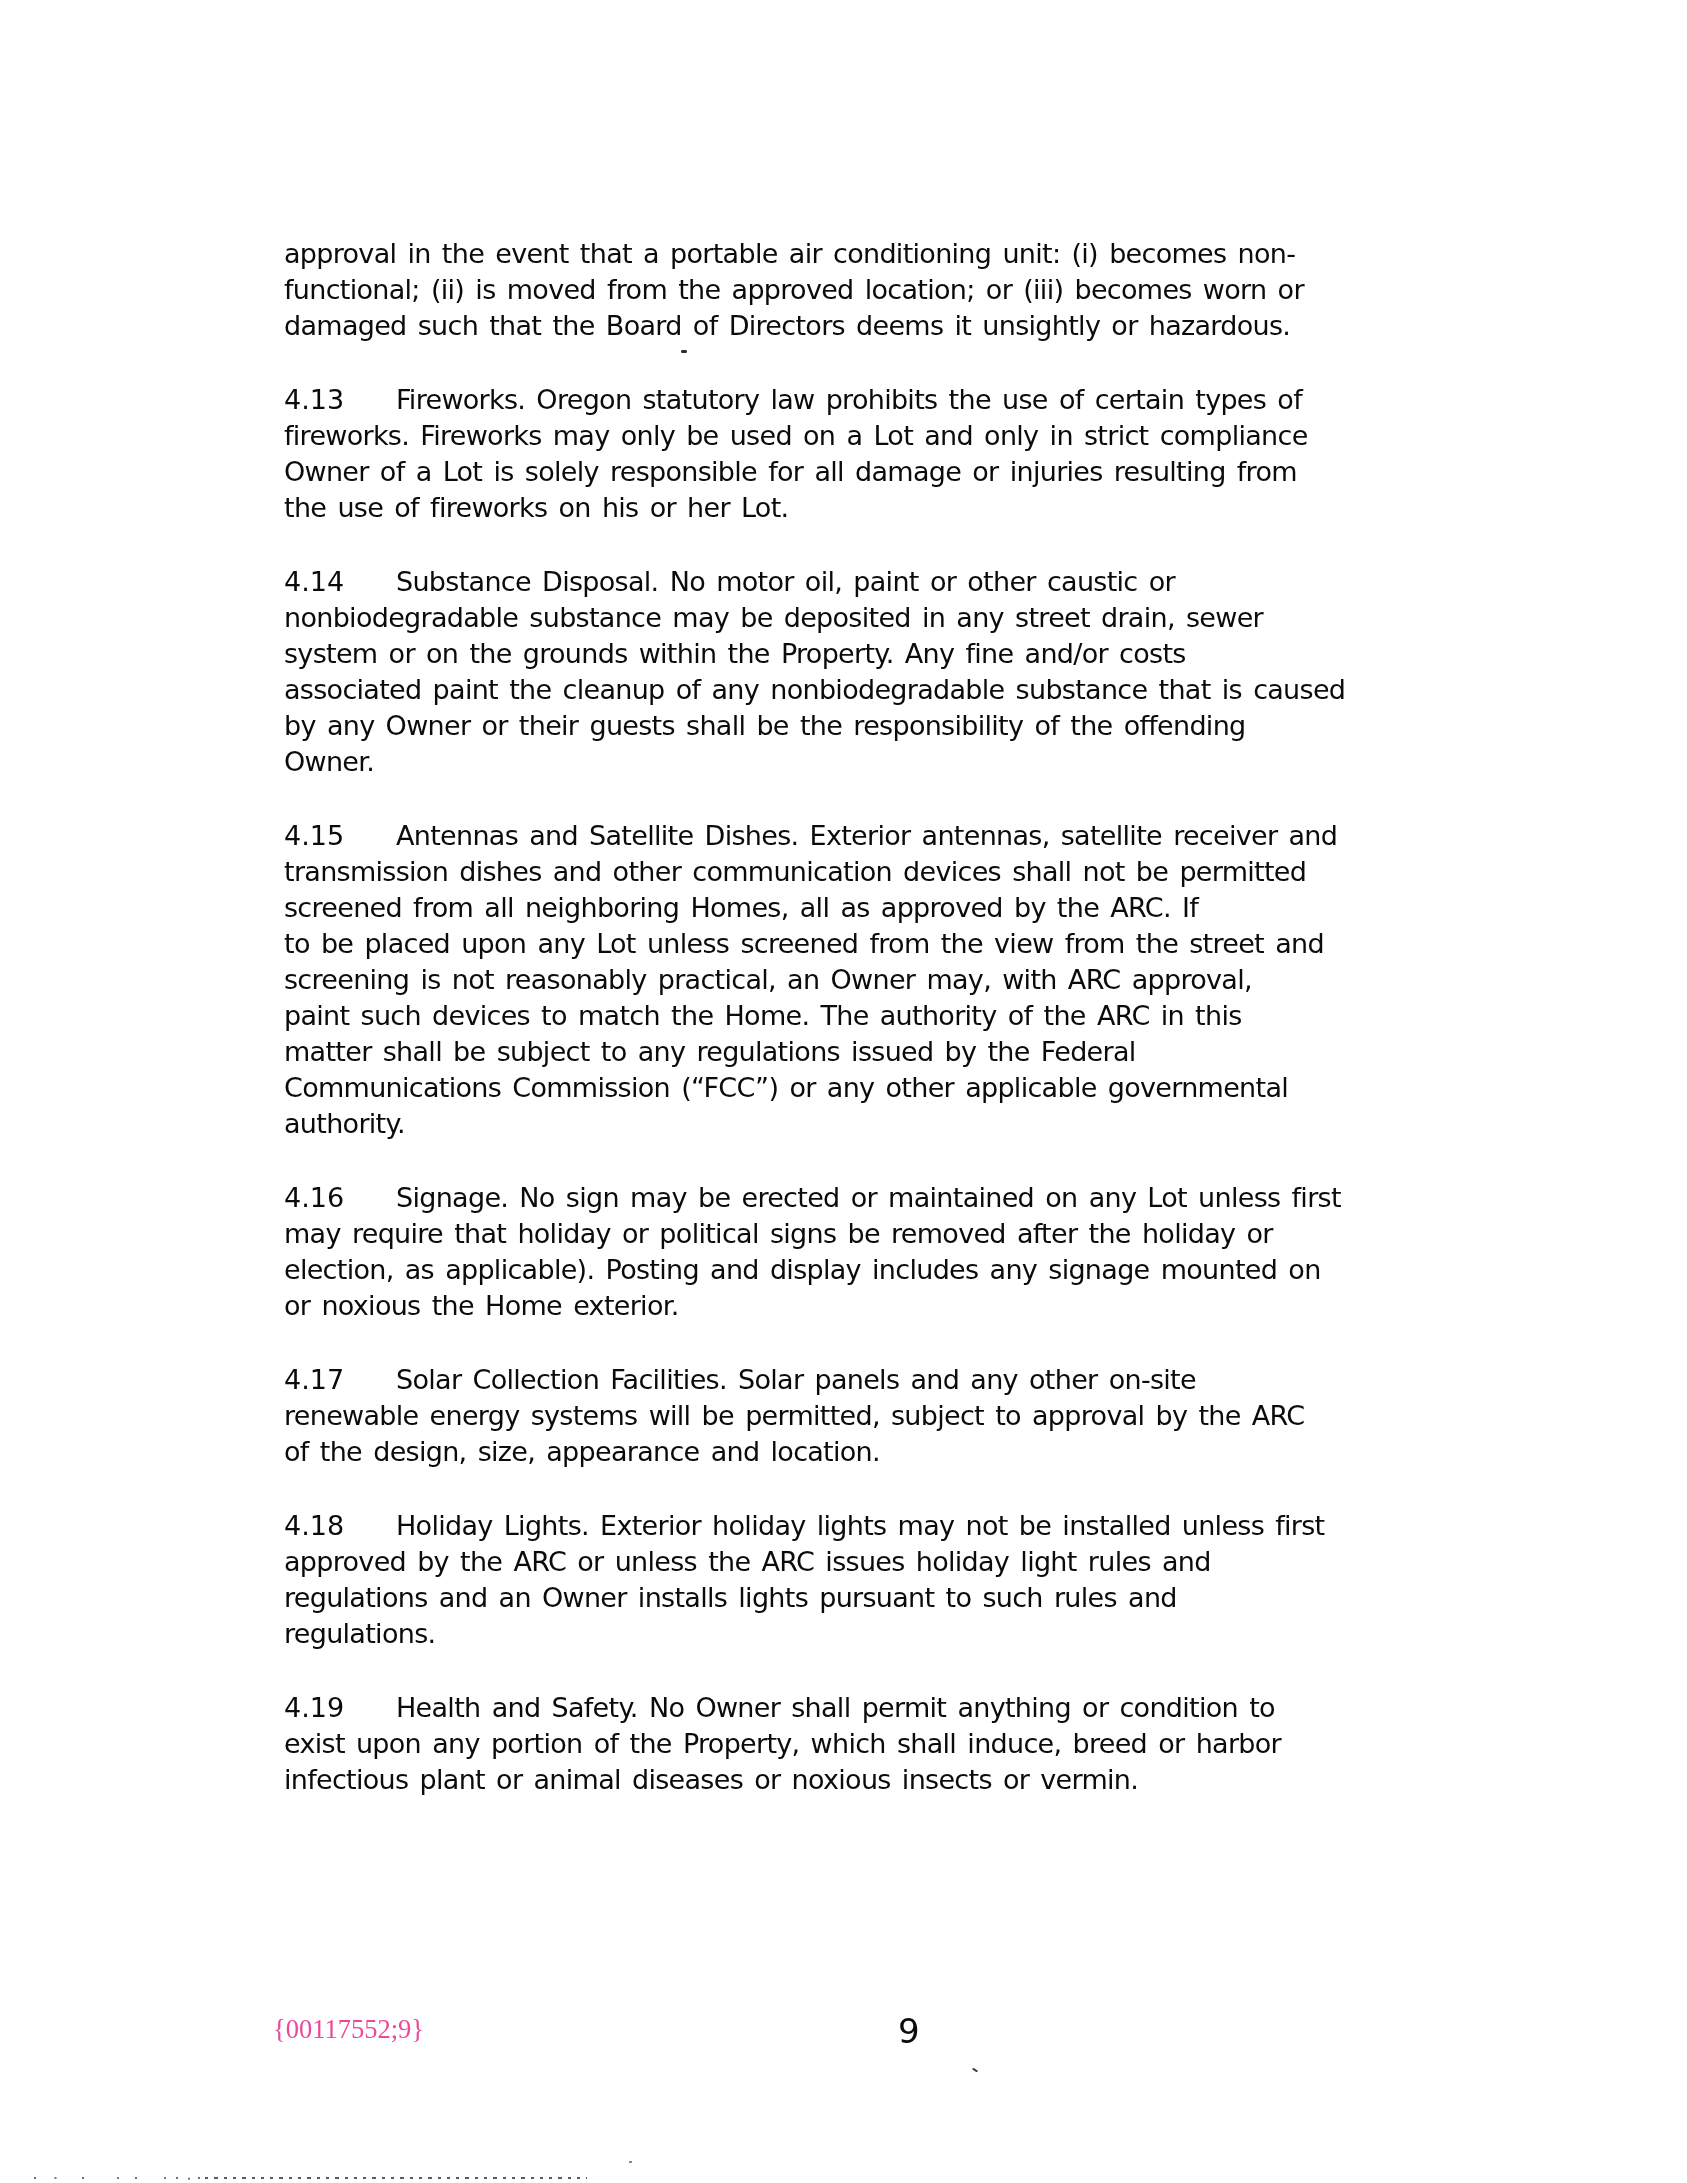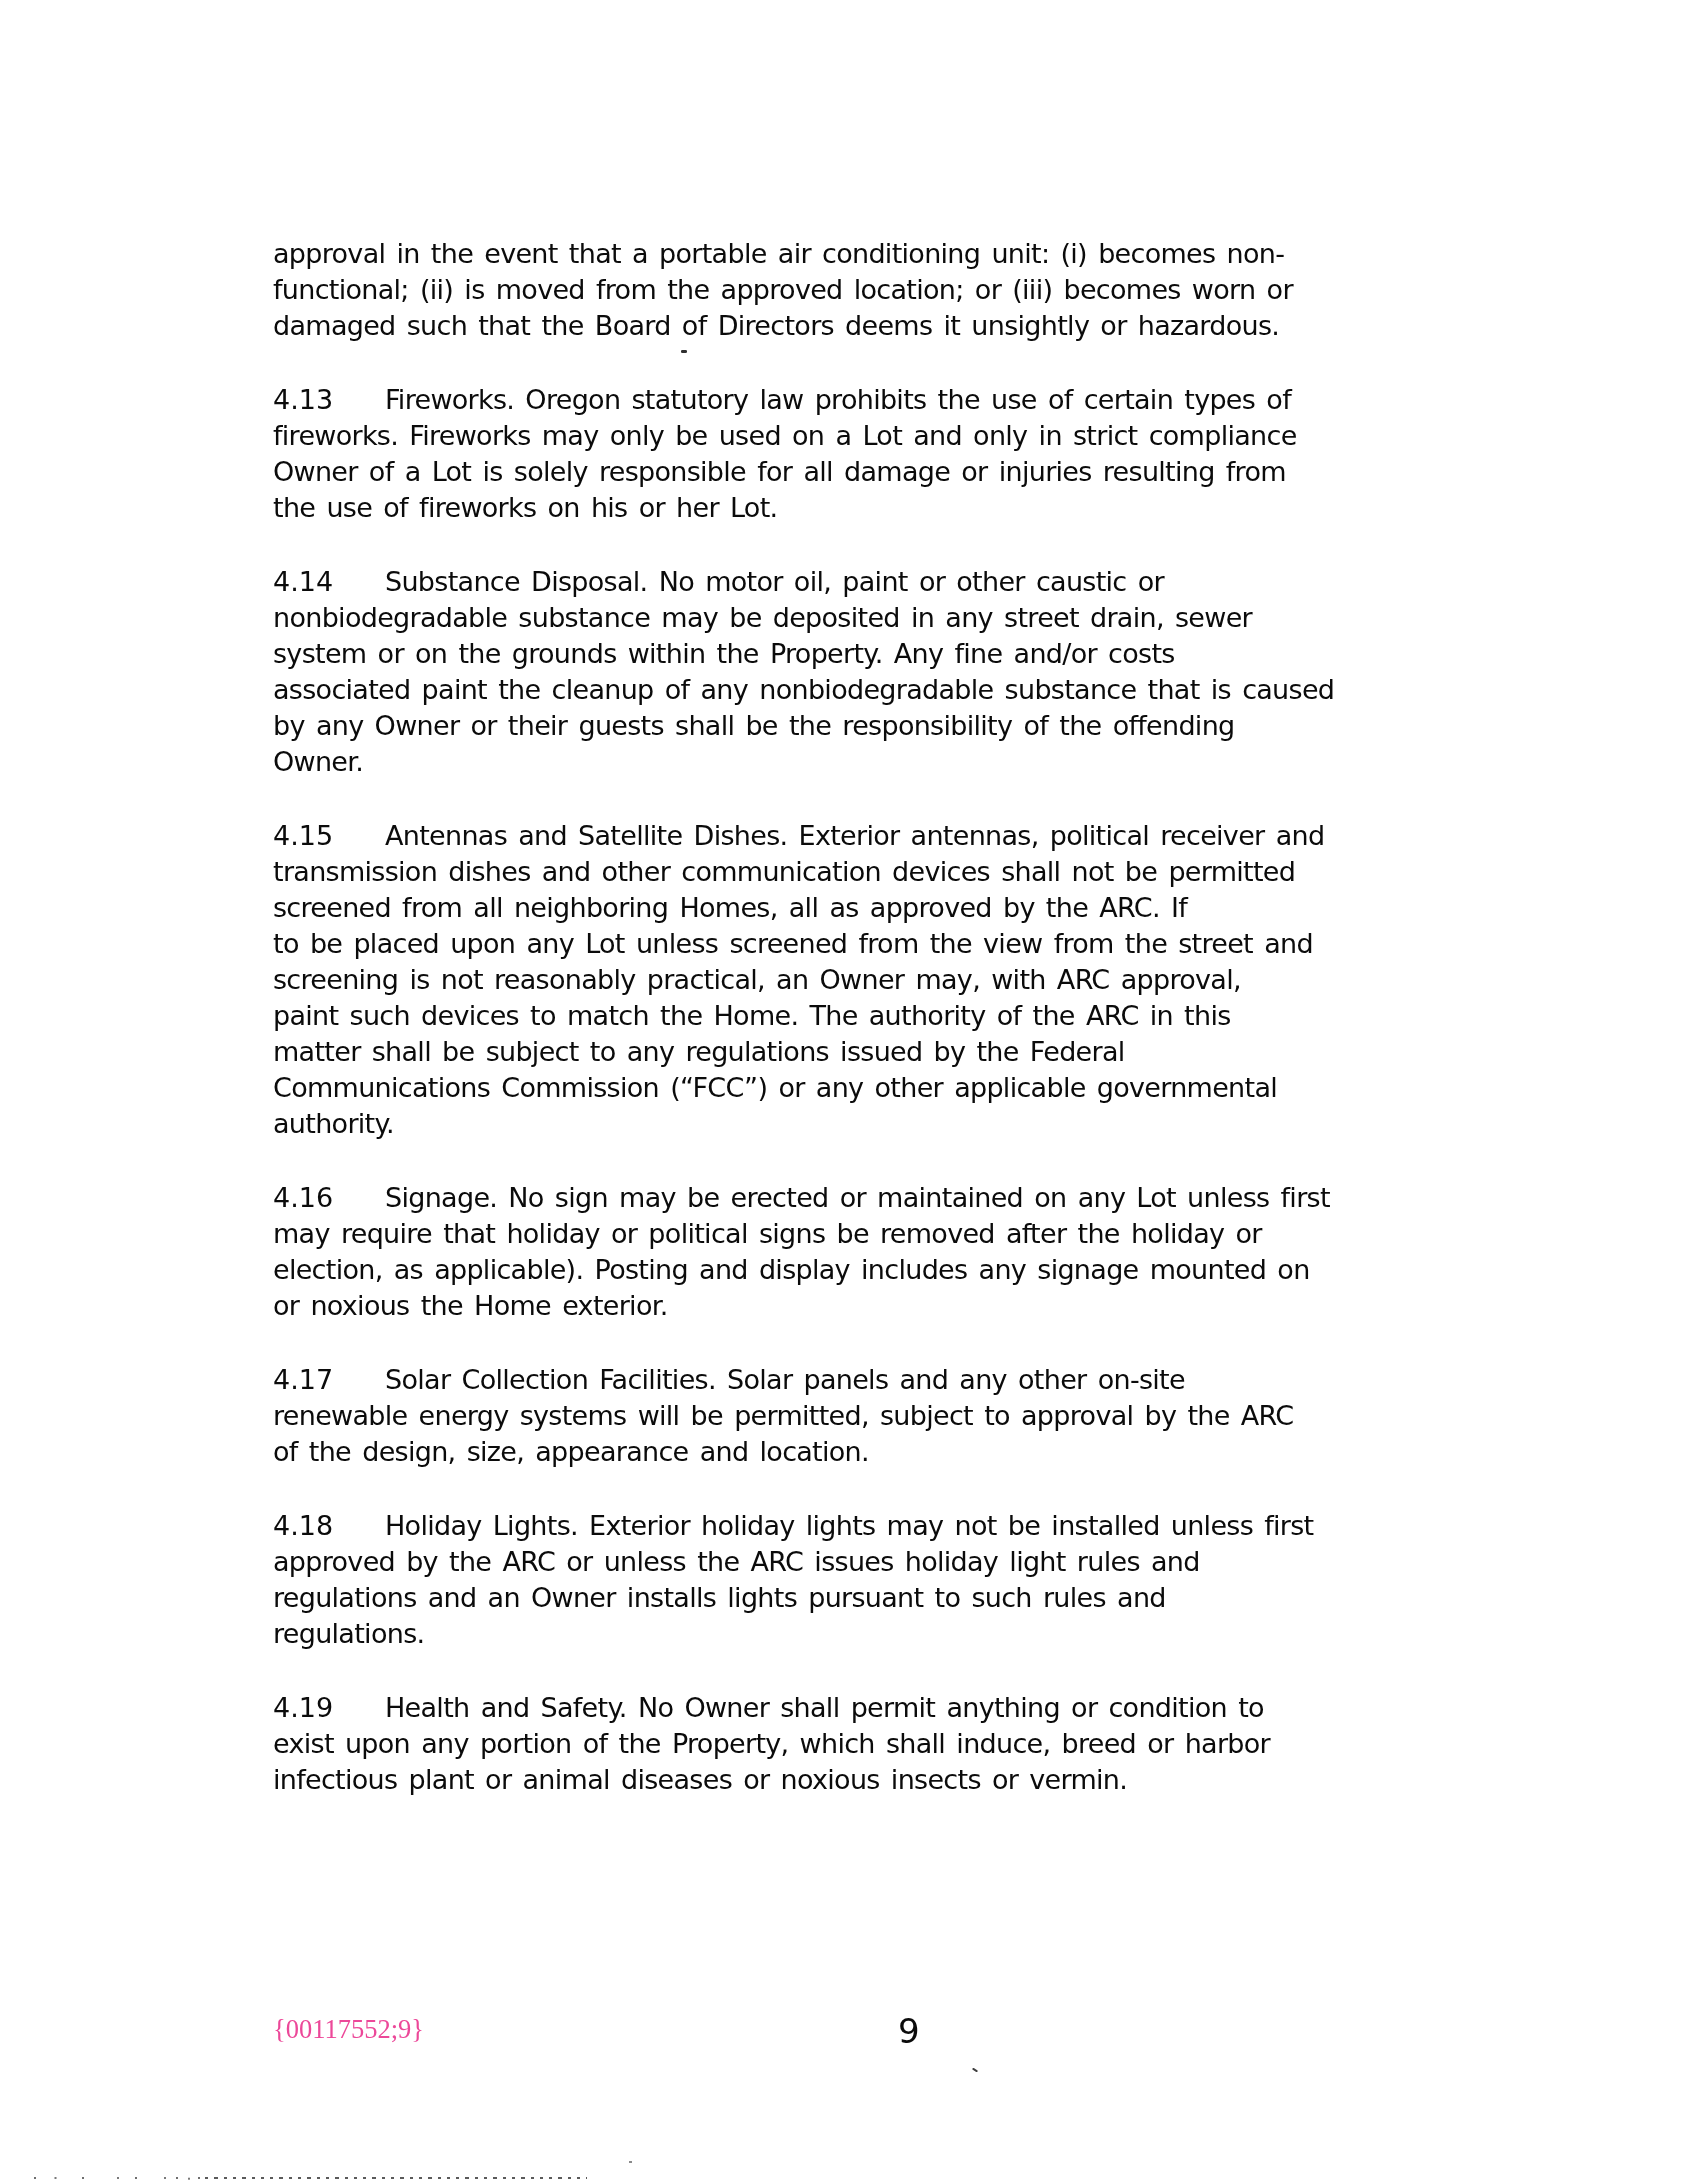--- a/index.html
+++ b/index.html
@@ -16,21 +16,21 @@
     font-family: "DejaVu Sans", sans-serif;
     color: #0b0b0b;
   }
   .content {
     position: absolute;
     left: 273px;
     top: 236px;
     width: 1178px;
   }
   .para {
-    margin: 0 0 38px 0;
+    margin: 0 0 38px 11px;
   }
   .ln {
     height: 36px;
     line-height: 36px;
     font-size: 27px;
     letter-spacing: -0.7px;
     word-spacing: 3.3px;
     white-space: pre;
   }
   .sec-num {
@@ -94,21 +94,21 @@
     <div class="para">
       <div class="ln"><span class="sec-num">4.14</span><span>Substance Disposal. No motor oil, paint or other caustic or</span></div>
       <div class="ln">nonbiodegradable substance may be deposited in any street drain, sewer</div>
       <div class="ln">system or on the grounds within the Property. Any fine and/or costs</div>
       <div class="ln">associated paint the cleanup of any nonbiodegradable substance that is caused</div>
       <div class="ln">by any Owner or their guests shall be the responsibility of the offending</div>
       <div class="ln">Owner.</div>
     </div>
 
     <div class="para">
-      <div class="ln"><span class="sec-num">4.15</span><span>Antennas and Satellite Dishes. Exterior antennas, political receiver and</span></div>
+      <div class="ln"><span class="sec-num">4.15</span><span>Antennas and Satellite Dishes. Exterior antennas, satellite receiver and</span></div>
       <div class="ln">transmission dishes and other communication devices shall not be permitted</div>
       <div class="ln">screened from all neighboring Homes, all as approved by the ARC. If</div>
       <div class="ln">to be placed upon any Lot unless screened from the view from the street and</div>
       <div class="ln">screening is not reasonably practical, an Owner may, with ARC approval,</div>
       <div class="ln">paint such devices to match the Home. The authority of the ARC in this</div>
       <div class="ln">matter shall be subject to any regulations issued by the Federal</div>
       <div class="ln">Communications Commission (“FCC”) or any other applicable governmental</div>
       <div class="ln">authority.</div>
     </div>
 

